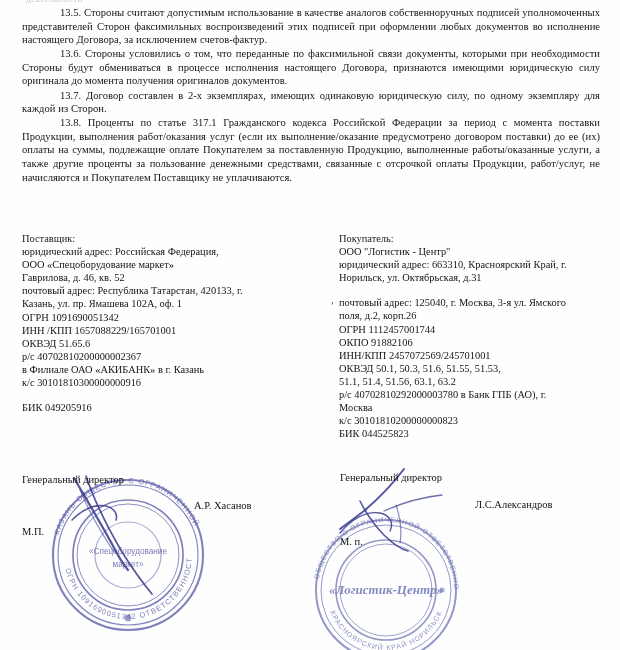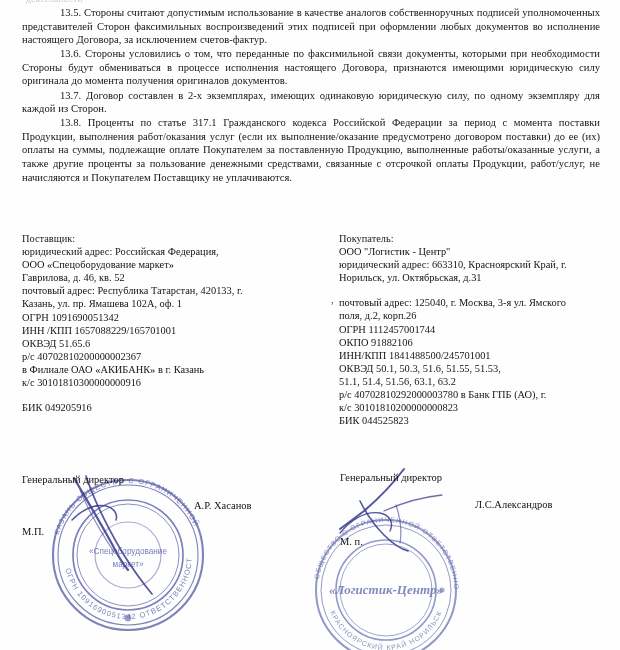--- a/index.html
+++ b/index.html
@@ -158,24 +158,25 @@
   <div class="req right">
     <div class="role">Покупатель:</div>
     <div class="line">ООО "Логистик - Центр"</div>
     <div class="line just">юридический адрес: 663310, Красноярский Край, г.</div>
     <div class="line">Норильск, ул. Октябрьская, д.31</div>
     <div class="line sp"></div>
     <div class="line">почтовый адрес: 125040, г. Москва, 3-я ул. Ямского</div>
     <div class="line">поля, д.2, корп.26</div>
     <div class="line">ОГРН  1112457001744</div>
     <div class="line">ОКПО  91882106</div>
-    <div class="line">ИНН/КПП  1841488500/245701001</div>
+    <div class="line">ИНН/КПП  2457072569/245701001</div>
     <div class="line">ОКВЭД  50.1, 50.3, 51.6, 51.55, 51.53,</div>
     <div class="line">51.1, 51.4, 51.56, 63.1, 63.2</div>
     <div class="line">р/с 40702810292000003780 в Банк ГПБ (АО), г.</div>
+    <div class="line">Москва</div>
     <div class="line">к/с 30101810200000000823</div>
     <div class="line">БИК  044525823</div>
   </div>
 
   <div class="stamp-layer">
 
     <svg class="stamp-svg stamp-left" width="200" height="200" viewBox="0 0 200 200">
       <defs>
         <path id="arcTopL" d="M 28,100 A 72,72 0 0 1 172,100"></path>
         <path id="arcBotL" d="M 36,100 A 64,64 0 0 0 164,100"></path>

